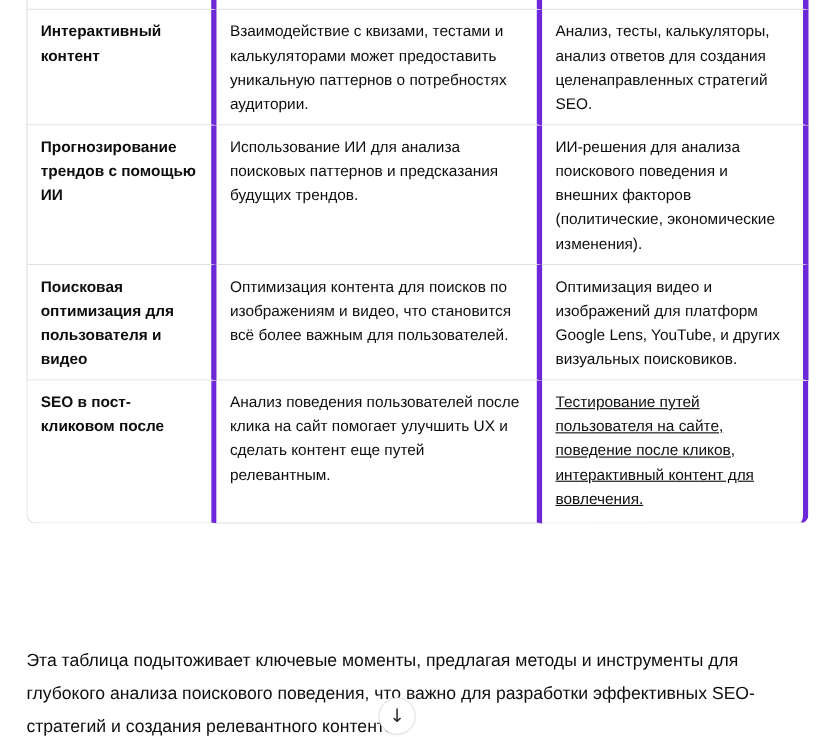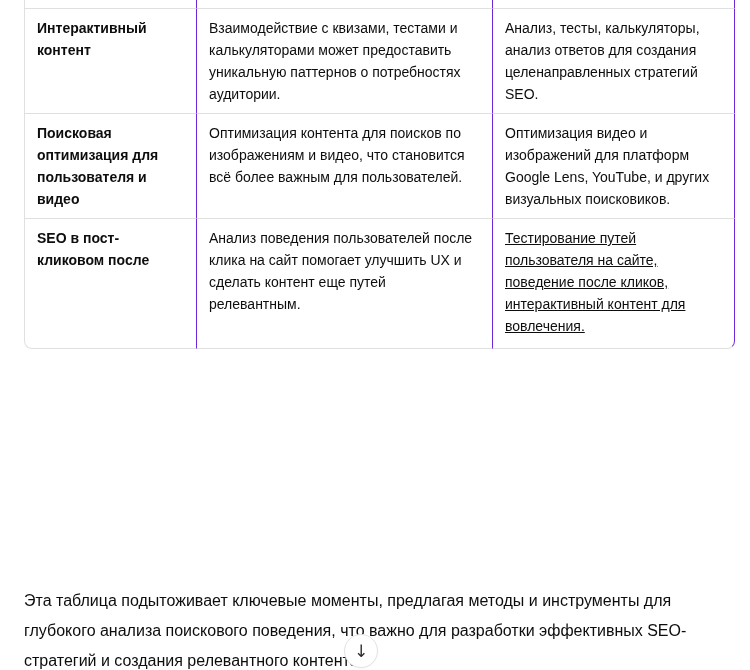--- a/index.html
+++ b/index.html
@@ -22,21 +22,21 @@
     left: 24px;
     top: -31px;
   }
   table.seo-table {
     border-collapse: separate;
     border-spacing: 0;
     width: 711px;
     table-layout: fixed;
   }
   table.seo-table td {
-    border-right: 1px solid #6d28d9;
+    border-right: 5px solid #6d28d9;
     border-bottom: 1px solid #e0e0e0;
     vertical-align: top;
     padding: 8px 12px;
     font-size: 14px;
     line-height: 22px;
     word-wrap: break-word;
     background: #ffffff;
   }
   table.seo-table td:first-child {
     border-left: 1px solid #e0e0e0;
@@ -109,20 +109,25 @@
       <tr class="partial-row">
         <td></td>
         <td></td>
         <td></td>
       </tr>
       <tr class="row-0">
         <td class="c1">Интерактивный контент</td>
         <td>Взаимодействие с квизами, тестами и калькуляторами может предоставить уникальную паттернов о потребностях аудитории.</td>
         <td>Анализ, тесты, калькуляторы, анализ ответов для создания целенаправленных стратегий SEO.</td>
       </tr>
+      <tr class="row-2">
+        <td class="c1">Прогнозирование трендов с помощью ИИ</td>
+        <td>Использование ИИ для анализа поисковых паттернов и предсказания будущих трендов.</td>
+        <td>ИИ-решения для анализа поискового поведения и внешних факторов (политические, экономические изменения).</td>
+      </tr>
       <tr class="row-3">
         <td class="c1">Поисковая оптимизация для пользователя и видео</td>
         <td>Оптимизация контента для поисков по изображениям и видео, что становится всё более важным для пользователей.</td>
         <td>Оптимизация видео и изображений для платформ Google Lens, YouTube, и других визуальных поисковиков.</td>
       </tr>
       <tr class="row-4">
         <td class="c1">SEO в пост-кликовом после</td>
         <td>Анализ поведения пользователей после клика на сайт помогает улучшить UX и сделать контент еще путей релевантным.</td>
         <td>Тестирование путей пользователя на сайте, поведение после кликов, интерактивный контент для вовлечения.</td>
       </tr>

